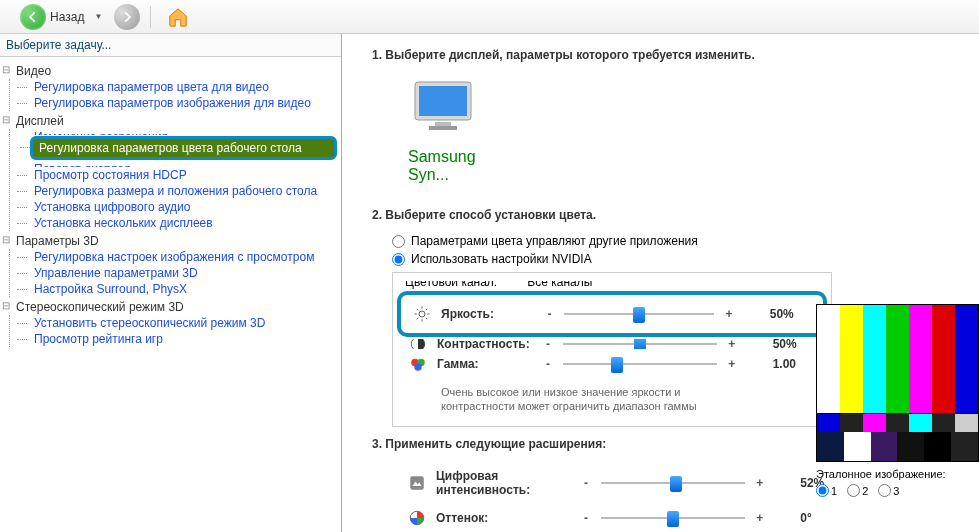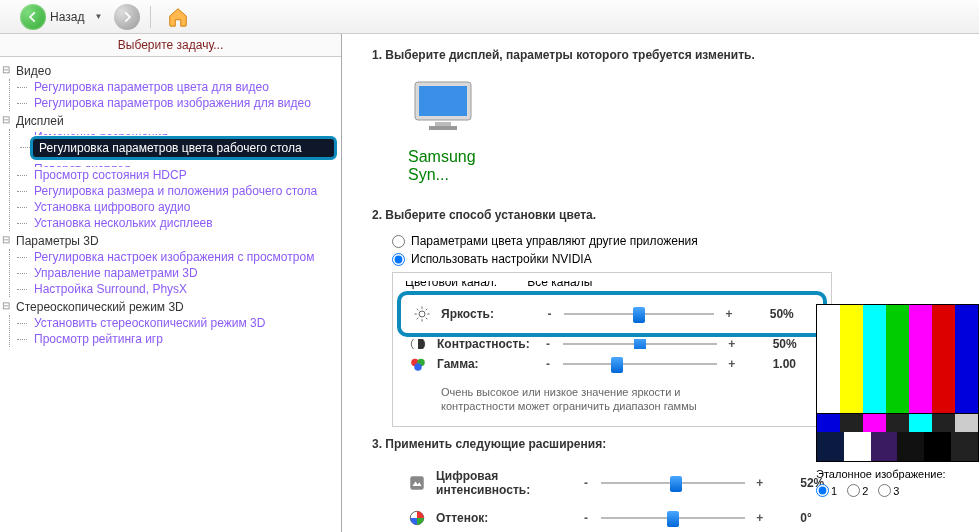--- a/index.html
+++ b/index.html
@@ -8,29 +8,29 @@
 .nav-btn { width: 26px; height: 26px; border-radius: 50%; display: flex; align-items: center; justify-content: center; }
 .nav-back { background: radial-gradient(circle at 30% 30%, #7edc7e, #2ea82e); box-shadow: inset 0 0 3px rgba(255,255,255,.6); }
 .nav-fwd { background: radial-gradient(circle at 30% 30%, #ddd, #999); }
 .nav-btn svg { width: 14px; height: 14px; }
 .back-label { font-size: 12px; color: #333; margin-left: -2px; margin-right: 4px; }
 .dropdown-arrow { font-size: 8px; color: #555; margin-right: 6px; }
 .home-icon { width: 22px; height: 22px; margin-left: 6px; }
 .sep { width: 1px; height: 22px; background: #ccc; margin: 0 4px; }
 .container { display: flex; height: calc(100% - 34px); }
 .sidebar { width: 342px; border-right: 1px solid #aaa; overflow: auto; }
-.task-header { padding: 4px 6px; border-bottom: 1px solid #ccc; background: #fafafa; color: #7f1d1d; text-align: center; }
+.task-header { padding: 4px 6px; border-bottom: 1px solid #ccc; background: #fafafa; color: #0c4a6e; }
 .tree { padding: 6px 4px 6px 2px; }
 .tree-group { margin-bottom: 2px; }
 .tree-group-label { color: #333; padding: 1px 0 1px 14px; position: relative; cursor: pointer; }
 .tree-group-label::before { content: "⊟"; position: absolute; left: 0; top: 1px; font-size: 10px; color: #888; }
 .tree-children { padding-left: 20px; border-left: 1px dotted #999; margin-left: 7px; }
-.tree-item { color: #8b5cf6; padding: 1px 4px; cursor: pointer; position: relative; }
+.tree-item { color: #1d4ed8; padding: 1px 4px; cursor: pointer; position: relative; }
 .tree-item::before { content: ""; position: absolute; left: -13px; top: 8px; width: 10px; border-top: 1px dotted #999; }
-.tree-item.selected { background: #0f172a; border: 3px solid #0d8bbd; border-radius: 6px; color: #fff; padding: 2px 6px; margin: 1px 0; }
+.tree-item.selected { background: #4d7c0f; border: 3px solid #0d8bbd; border-radius: 6px; color: #fff; padding: 2px 6px; margin: 1px 0; }
 .content { flex: 1; padding: 14px 0 0 30px; overflow: auto; position: relative; }
 .section-title { font-weight: bold; color: #333; margin: 0 0 12px 0; font-size: 12px; }
 .display-box { width: 82px; padding: 6px; display: flex; flex-direction: column; align-items: center; margin-left: 30px; margin-bottom: 18px; }
 .monitor-img { width: 64px; height: 52px; }
 .display-label { color: #008000; font-size: 16px; margin-top: 16px; }
 .radio-row { display: flex; align-items: center; gap: 6px; margin: 4px 0 4px 20px; }
 .radio-row input { margin: 0; }
 .sliders-panel { border: 1px solid #ccc; margin: 6px 20px 10px 20px; padding: 8px 12px 12px 12px; width: 440px; }
 .hidden-row { height: 8px; display: flex; align-items: flex-end; gap: 30px; overflow: hidden; }
 .slider-row { display: flex; align-items: center; padding: 6px 4px; gap: 10px; font-weight: bold; }

